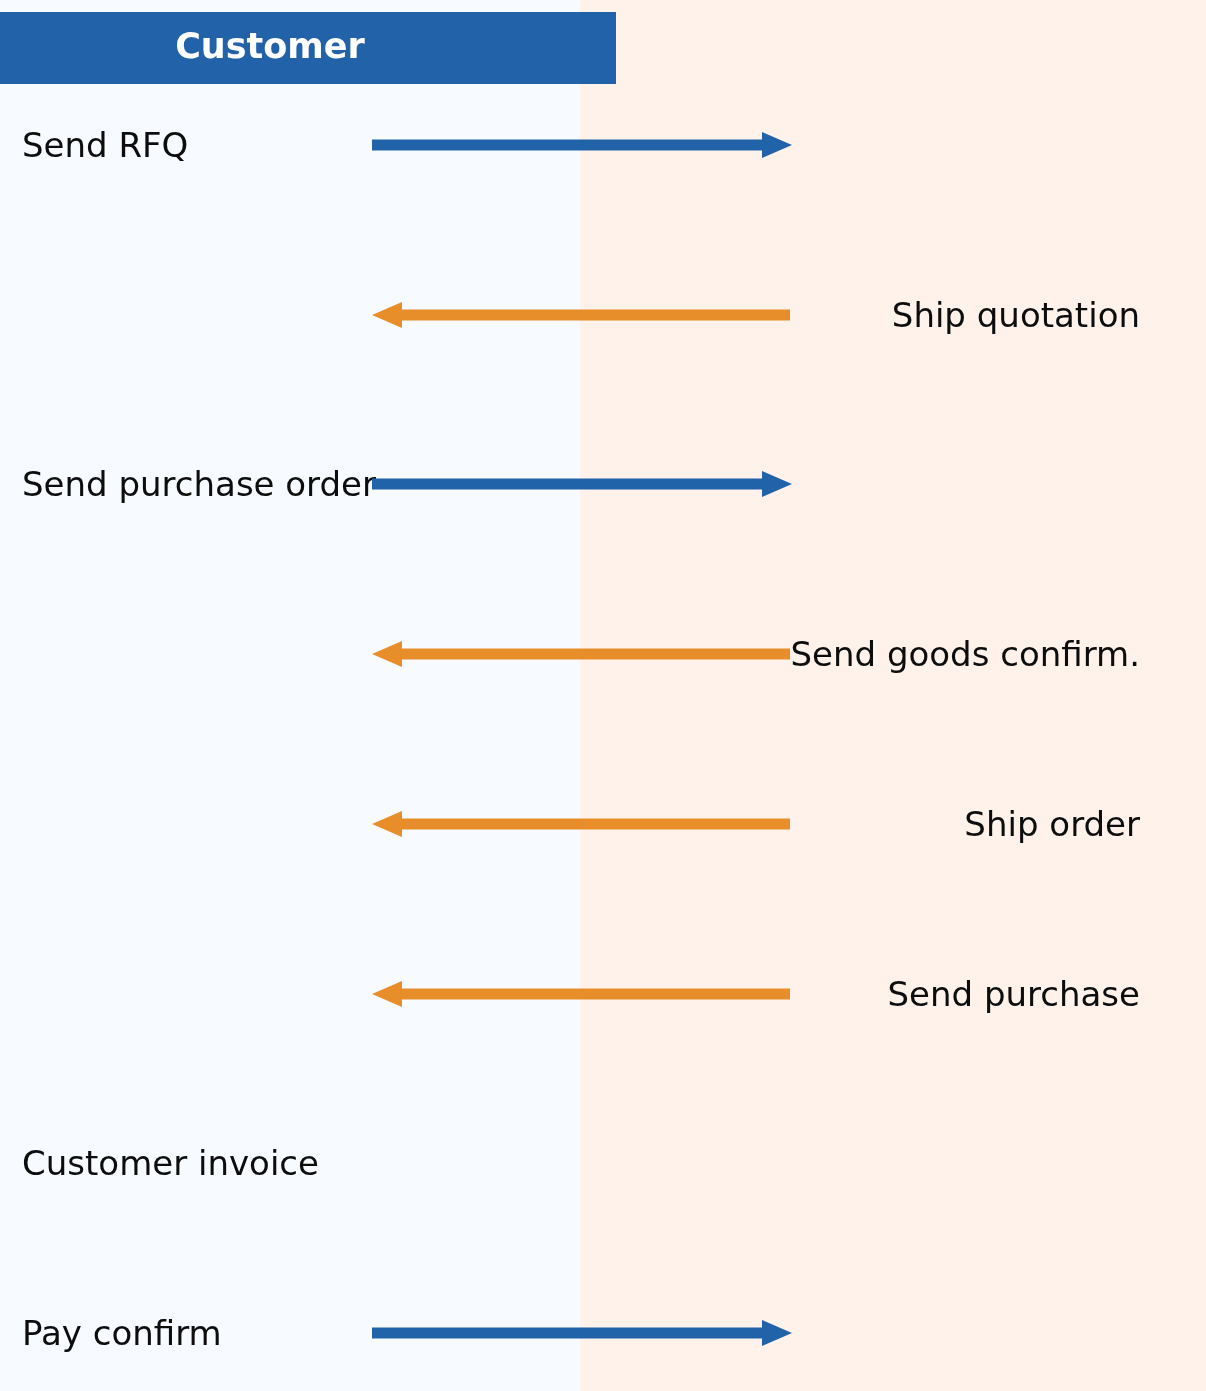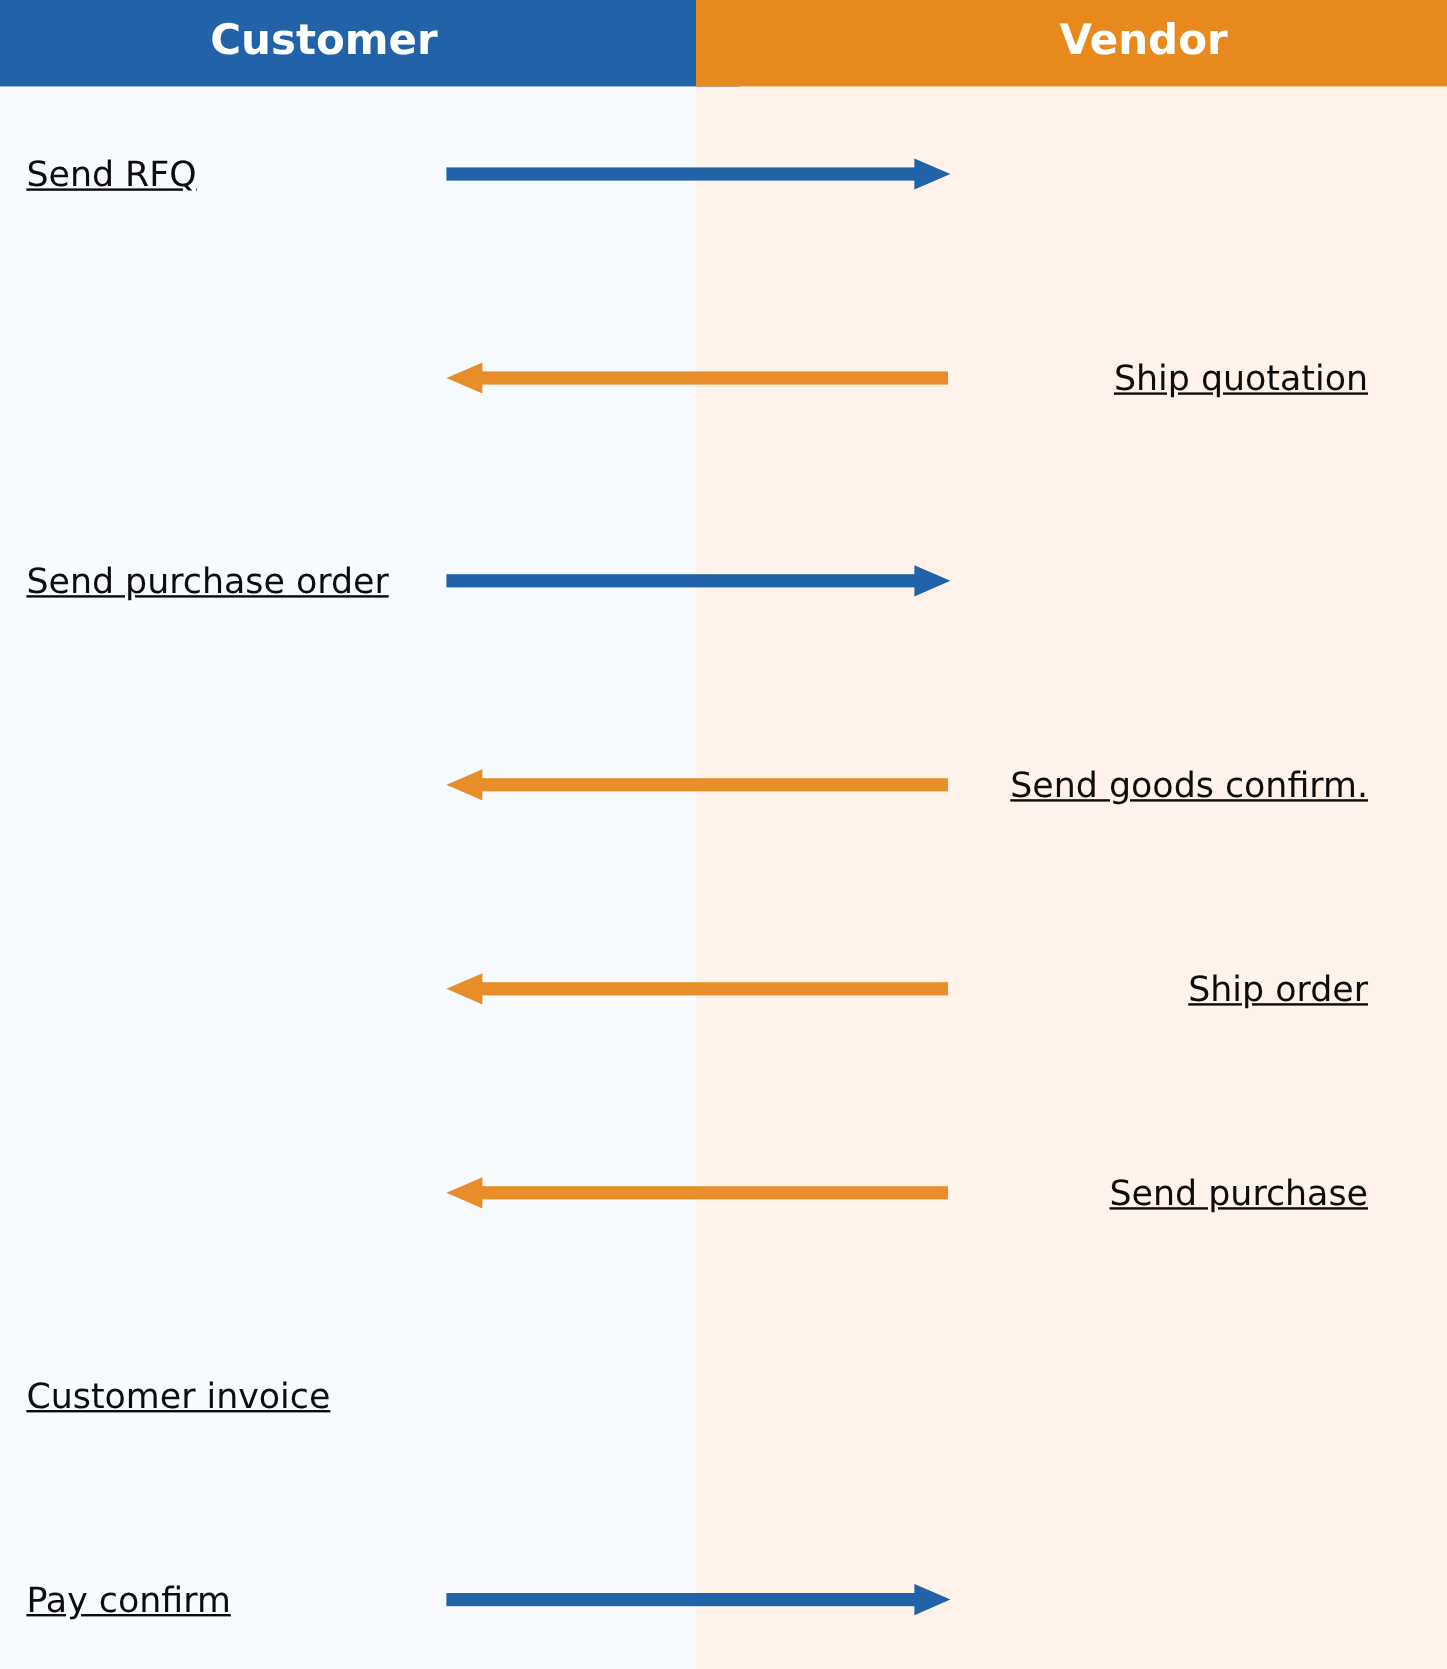--- a/index.html
+++ b/index.html
@@ -28,21 +28,21 @@
     width: 580px;
     background: var(--lane-left-bg, #F7FAFE);
   }
   .lane-right {
     left: 580px;
     right: 0;
     background: var(--lane-right-bg, #FEF2EA);
   }
   .header-seg {
     position: absolute;
-    top: 0;
+    top: 12px;
     height: 72px;
     padding-left: 36px;
   }
   .header-customer {
     left: 0;
     width: 580px;
     background: var(--customer-color, #2262A8);
   }
   .header-vendor {
     left: 580px;
@@ -63,24 +63,23 @@
 
   .row {
     position: absolute;
     left: 0;
     width: 100%;
     height: 0;
   }
   .row-label {
     position: absolute;
     transform: translateY(-50%);
-    font-size: 29px;
+    font-size: 34px;
     color: var(--label-color, #0D0D0D);
     white-space: nowrap;
-    text-decoration: underline;
   }
   .row.customer .row-label { left: 22px; }
   .row.vendor .row-label { right: 66px; text-align: right; }
 
   .arrow {
     position: absolute;
     left: 372px;
     width: 420px;
     height: 28px;
     transform: translateY(-50%);
@@ -121,23 +120,20 @@
 </style>
 </head>
 <body>
 
 <div class="canvas">
   <div class="lane lane-left"></div>
   <div class="lane lane-right"></div>
 
   <div class="header-seg header-customer">
     <span class="header-title">Customer</span>
-  </div>
-  <div class="header-seg header-vendor">
-    <span class="header-title">Vendor</span>
   </div>
 <div class="row customer" style="top: 145px;">
     <span class="row-label">Send RFQ</span>
     <div class="arrow arrow-right">
       <div class="arrow-line"></div>
       <div class="arrow-head"></div>
     </div>
   </div>
     <div class="row vendor" style="top: 315px;">
     <span class="row-label">Ship quotation</span>

